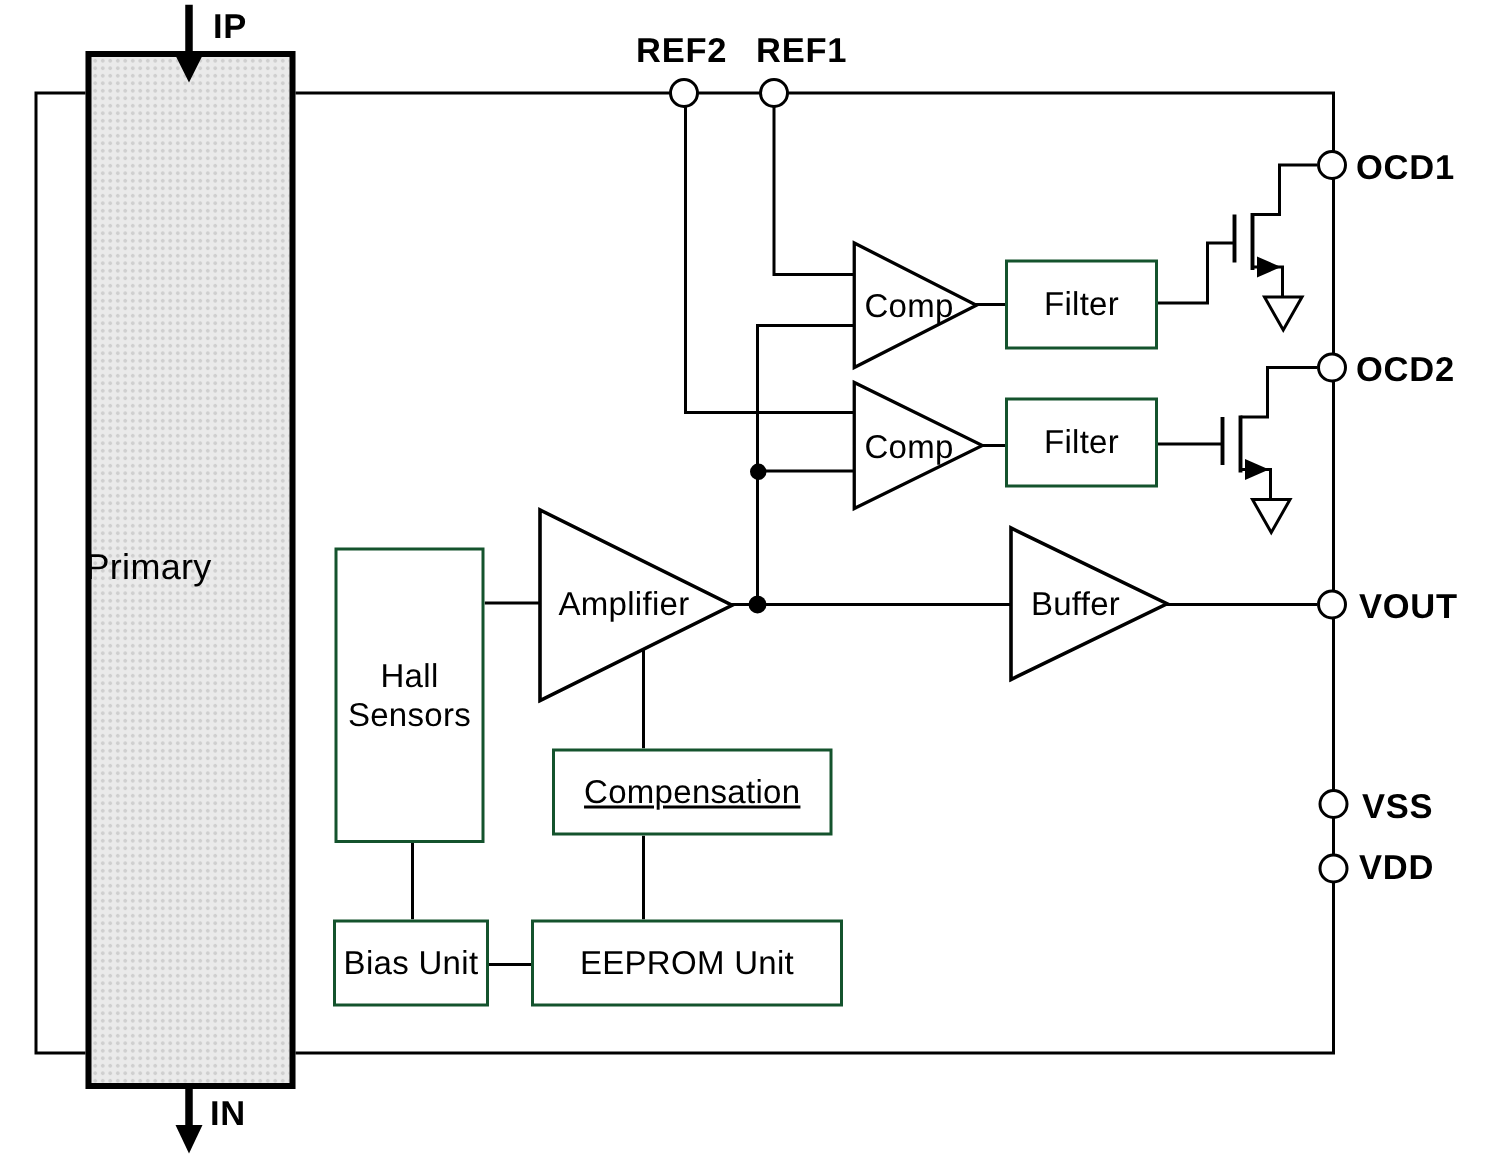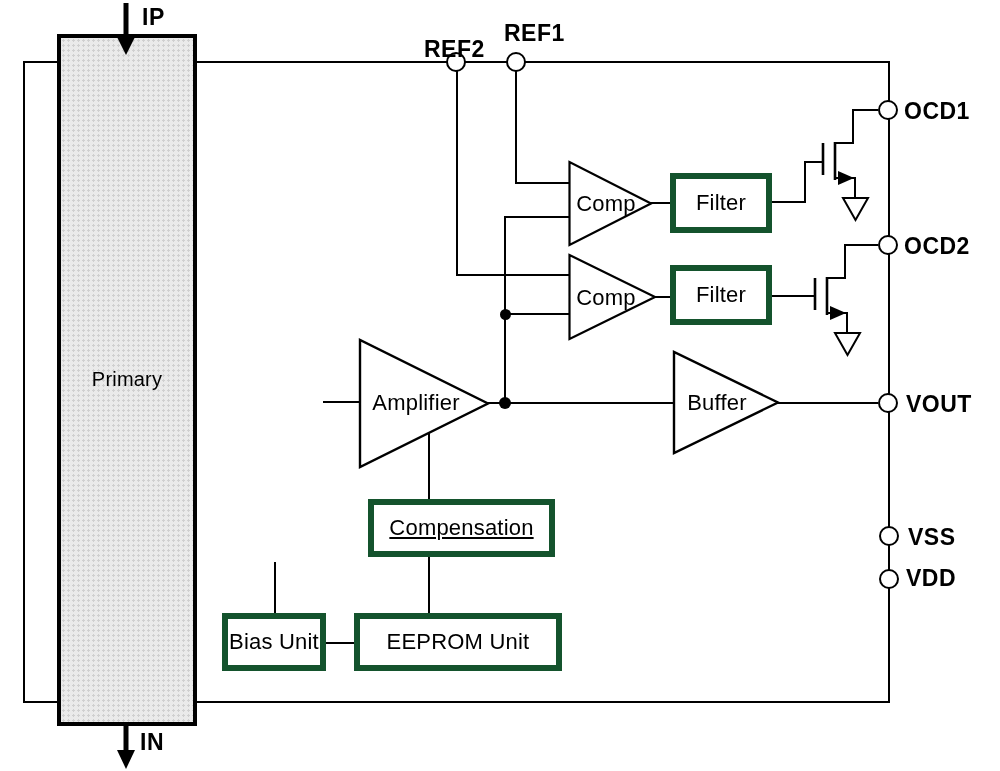--- a/index.html
+++ b/index.html
@@ -14,30 +14,30 @@
     border:2px solid #000;box-sizing:border-box;z-index:1;
   }
   
   #conductor{
     left:57px;top:34px;width:140px;height:692px;box-sizing:border-box;
     border:4px solid #000;background-color:#eaeaea;
     background-image:radial-gradient(#cfcfcf 1px, transparent 1.4px);
     background-size:5px 5px;z-index:2;
   }
   #conductor-label{
-    left:57px;top:359px;width:140px;text-align:center;z-index:3;
-    font-size:20px;line-height:40px;letter-spacing:0.2px;
+    left:57px;top:359px;width:140px;z-index:3;
+    font-size:24px;line-height:40px;letter-spacing:0.2px;
   }
   
   .wire{background:#000;z-index:3;}
   .wire-h{height:2px;}
   .wire-v{width:2px;}
   
   .block{
-    border:6px solid #14532d;background:#fff;box-sizing:border-box;z-index:4;
+    border:2px solid #14532d;background:#fff;box-sizing:border-box;z-index:4;
     display:flex;align-items:center;justify-content:center;
     font-size:22px;letter-spacing:0.2px;text-align:center;line-height:26px;
   }
   
   .tri{z-index:4;}
   .trilabel{z-index:5;font-size:22px;letter-spacing:0.2px;text-align:center;}
   
   .pin{
     width:20px;height:20px;border:2px solid #000;border-radius:50%;
     background:#fff;box-sizing:border-box;z-index:6;
@@ -93,20 +93,26 @@
   <div class="abs wire wire-v" style="left:428px;top:430px;height:69px;"></div>
   <div class="abs wire wire-v" style="left:428px;top:557px;height:56px;"></div>
 
   <div class="abs wire wire-v" style="left:274px;top:562px;height:51px;"></div>
 
   <div class="abs wire wire-h" style="left:326px;top:642px;width:28px;"></div>
 
   <div class="abs dot" style="left:500px;top:309px;width:11px;height:11px;"></div>
   <div class="abs dot" style="left:499px;top:397px;width:12px;height:12px;"></div>
 
+  <div class="abs block" style="left:223px;top:365px;width:100px;height:197px;">
+    <div>
+        <div>Hall</div>
+        <div>Sensors</div>
+      </div>
+  </div>
   <div class="abs block" style="left:368px;top:499px;width:187px;height:58px;text-decoration:underline;">Compensation</div>
   <div class="abs block" style="left:222px;top:613px;width:104px;height:58px;">Bias Unit</div>
   <div class="abs block" style="left:354px;top:613px;width:208px;height:58px;">EEPROM Unit</div>
   <div class="abs block" style="left:670px;top:173px;width:102px;height:60px;">Filter</div>
   <div class="abs block" style="left:670px;top:265px;width:102px;height:60px;">Filter</div>
 
   <svg class="abs tri" style="left:358px;top:338px;" width="133" height="131" viewBox="0 0 133 131">
     <polygon points="2,2 2,129 130,65.5" fill="#fff" stroke="#000" stroke-width="2.4"></polygon>
   </svg>
   <div class="abs trilabel" style="left:363px;top:390px;width:106px;">Amplifier</div>
@@ -147,21 +153,21 @@
   </svg>
 
   <div class="abs pin" style="left:446px;top:52px;"></div>
   <div class="abs pin" style="left:506px;top:52px;"></div>
   <div class="abs pin" style="left:878px;top:100px;"></div>
   <div class="abs pin" style="left:878px;top:235px;"></div>
   <div class="abs pin" style="left:878px;top:393px;"></div>
   <div class="abs pin" style="left:879px;top:526px;"></div>
   <div class="abs pin" style="left:879px;top:569px;"></div>
 
-  <div class="abs plabel" style="left:424px;top:20px;margin-top:16px;">REF2</div>
+  <div class="abs plabel" style="left:424px;top:20px;">REF2</div>
   <div class="abs plabel" style="left:504px;top:20px;">REF1</div>
   <div class="abs plabel" style="left:904px;top:98px;">OCD1</div>
   <div class="abs plabel" style="left:904px;top:233px;">OCD2</div>
   <div class="abs plabel" style="left:906px;top:391px;">VOUT</div>
   <div class="abs plabel" style="left:908px;top:524px;">VSS</div>
   <div class="abs plabel" style="left:906px;top:565px;">VDD</div>
 
 </div>
 
 </body></html>

